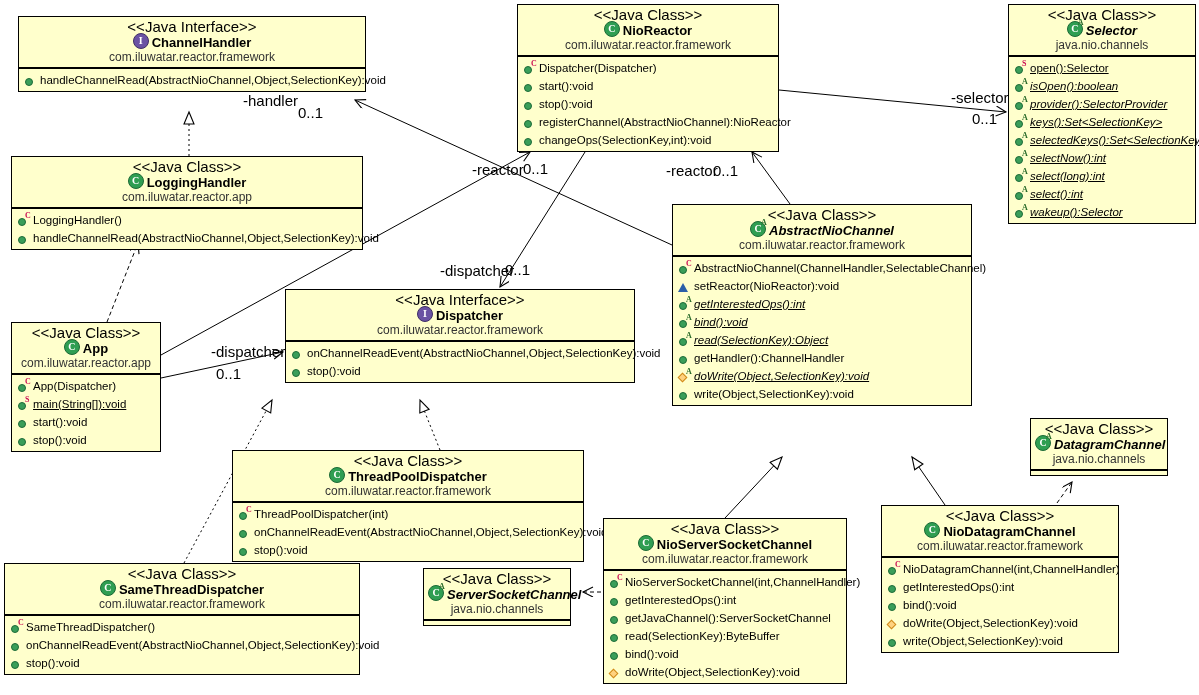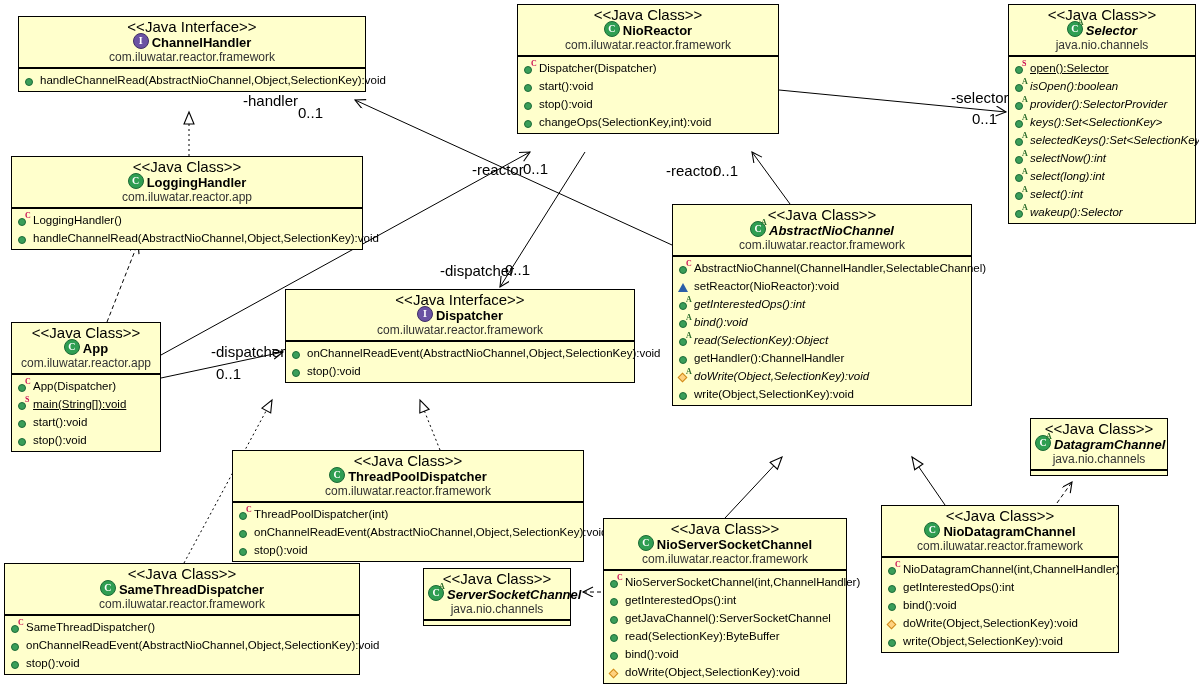--- a/index.html
+++ b/index.html
@@ -35,21 +35,21 @@
     border-top:1px solid #000;
   }
   .members.empty{height:4px;padding:0;}
   .m{
     font-size:11.5px;line-height:18px;
     white-space:nowrap;
     padding-left:5px;
     display:flex;align-items:center;gap:3px;
   }
   .mtxt{display:inline-block;}
-  .mtxt.it{font-style:italic;}
+  .mtxt.it{font-style:italic;text-decoration:underline;}
   .mtxt.static{text-decoration:underline;}
 
   
   .ic{position:relative;display:inline-block;width:13px;height:13px;flex:0 0 13px;}
   .ic .dot{
     position:absolute;left:1px;top:4px;width:8px;height:8px;border-radius:50%;
     background:#3a9e59;border:1px solid #1d6b38;box-sizing:border-box;
   }
   .ic .tri{
     position:absolute;left:0px;top:3px;width:0;height:0;
@@ -213,20 +213,26 @@
             <span class="ic">
               <span class="dot"></span>
             </span>
             <span class="mtxt">start():void</span>
           </div>
           <div class="m">
             <span class="ic">
               <span class="dot"></span>
             </span>
             <span class="mtxt">stop():void</span>
+          </div>
+          <div class="m">
+            <span class="ic">
+              <span class="dot"></span>
+            </span>
+            <span class="mtxt">registerChannel(AbstractNioChannel):NioReactor</span>
           </div>
           <div class="m">
             <span class="ic">
               <span class="dot"></span>
             </span>
             <span class="mtxt">changeOps(SelectionKey,int):void</span>
           </div>
         </div>
       </div>
       <div class="uml-box" style="left: 1008px; top: 4px; width: 188px;">

